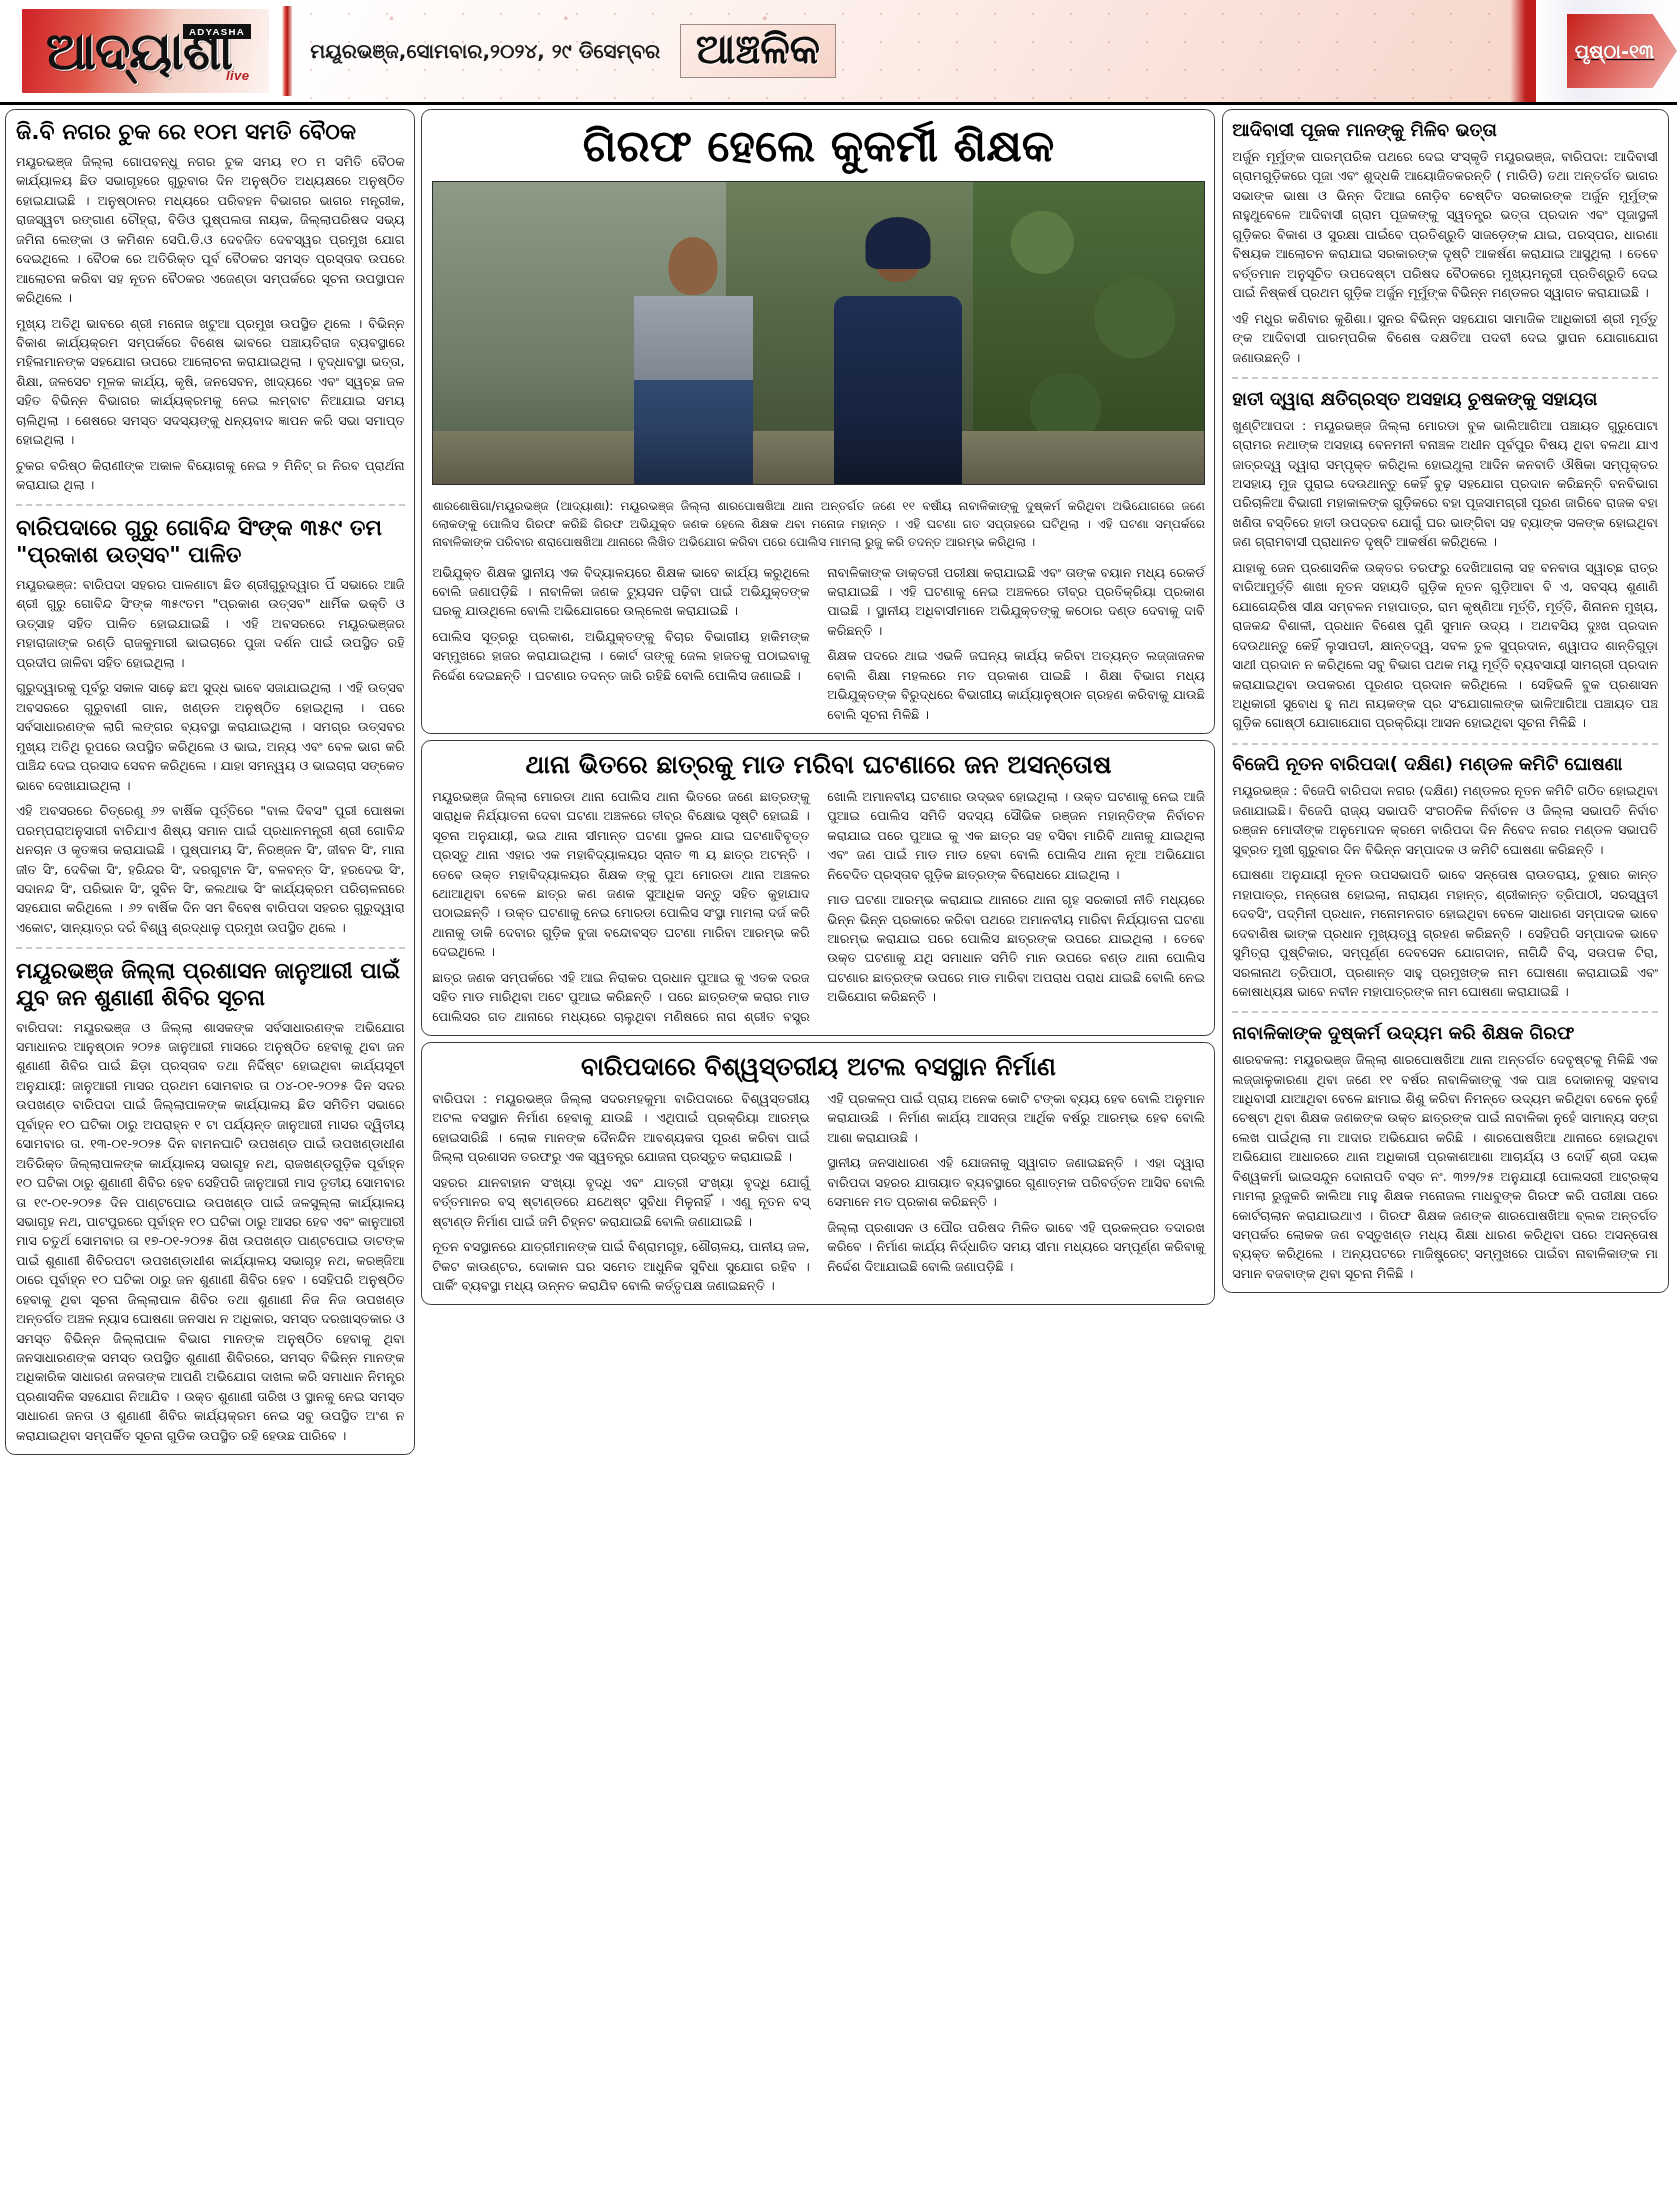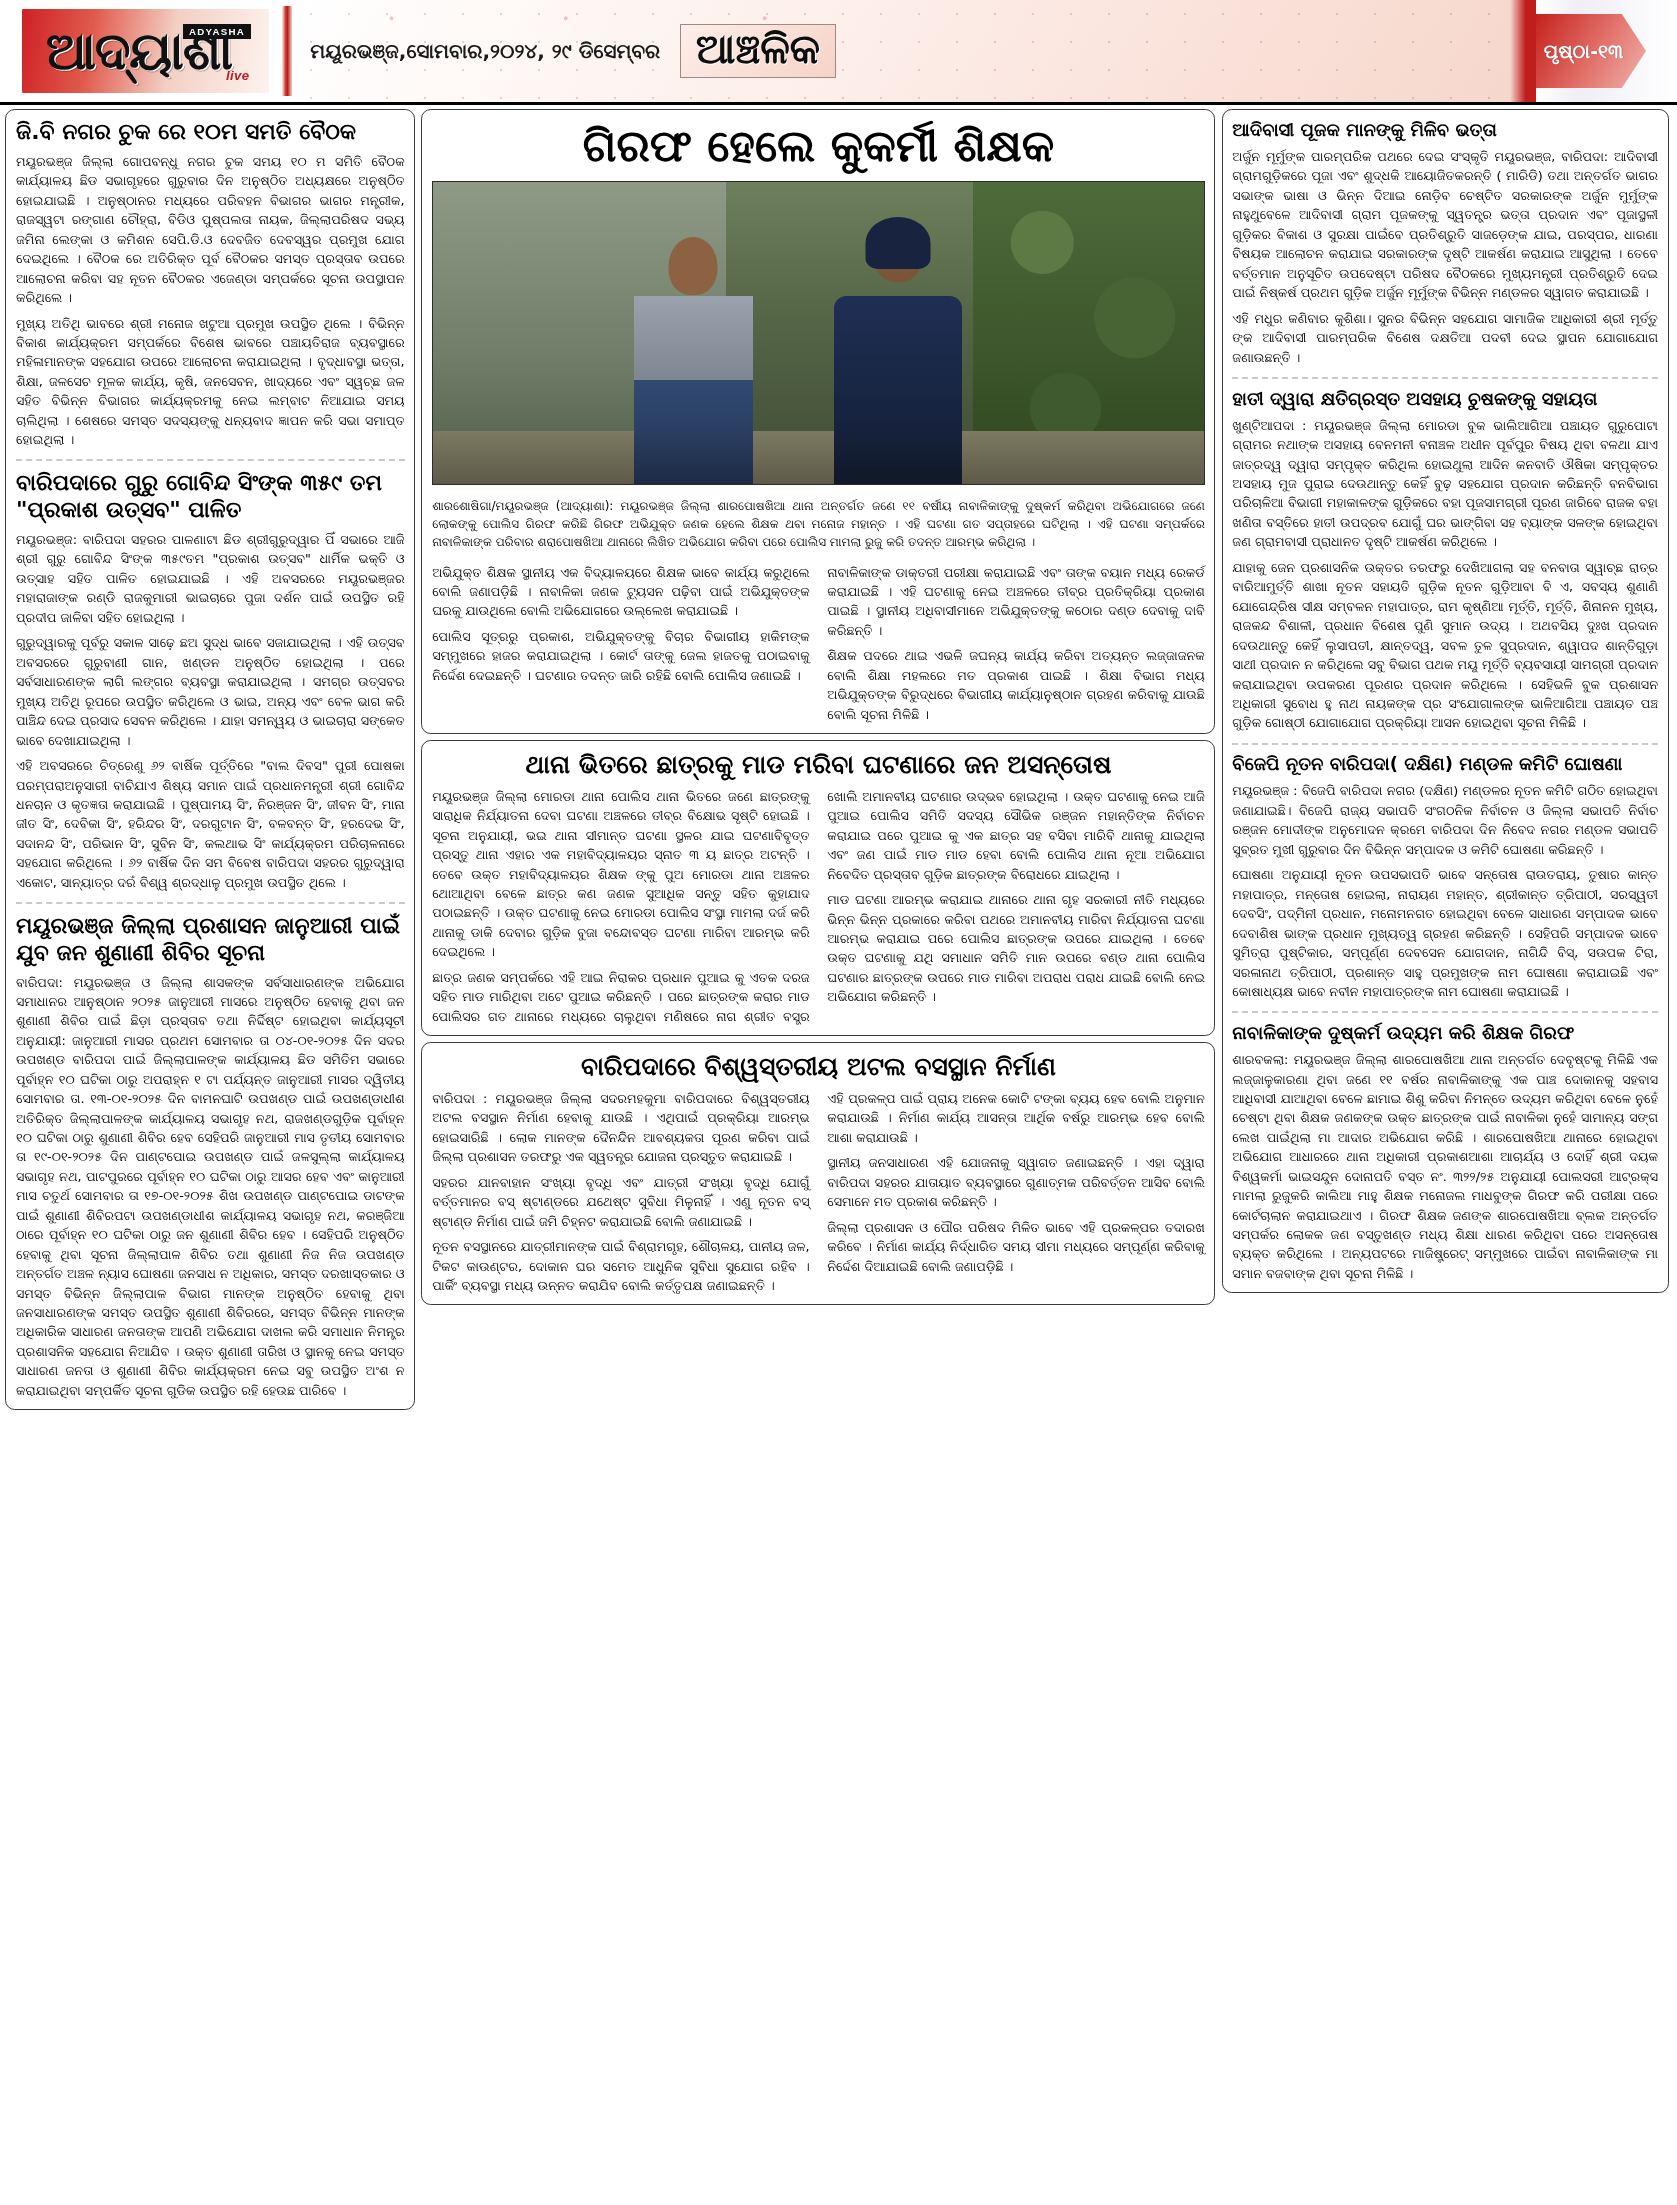--- a/index.html
+++ b/index.html
@@ -149,22 +149,23 @@
     position: relative;
     background: linear-gradient(180deg,#7fb7e2 0%, #aacfe9 40%, #d8cfa8 72%, #e7dcb4 100%);
     overflow: hidden;
   }
   .mast-page {
     width: 141px;
     min-width: 141px;
     position: relative;
     display: flex;
     align-items: center;
-    justify-content: flex-start;
+    justify-content: flex-end;
     background: linear-gradient(90deg, #ffffff 0%, #f0eef6 30%, #ffffff 100%);
+    text-decoration: underline;
   }
   .mast-page .hex {
     width: 110px;
     height: 74px;
     background: linear-gradient(120deg,#c5211c 0%, #e2726b 55%, #f0b4ae 100%);
     clip-path: polygon(0% 0%, 78% 0%, 100% 50%, 78% 100%, 0% 100%);
     display: flex;
     align-items: center;
     justify-content: center;
   }
@@ -354,20 +355,21 @@
   <div class="mast-rule"></div>
 
   <div class="content">
 
     <div class="col col-left">
 
       <div class="card">
         <div class="headline h-left">ଜି.ବି ନଗର ଚୁକ ରେ ୧୦ମ ସମତି ବୈଠକ</div>
         <p class="body-text">ମୟୂରଭଞ୍ଜ ଜିଲ୍ଲା ଗୋପବନ୍ଧୁ ନଗର ଚୁକ ସମୟ ୧୦ ମ ସମିତି ବୈଠକ କାର୍ଯ୍ୟାଳୟ ଛିଡ ସଭାଗୃହରେ ଗୁରୁବାର ଦିନ ଅନୁଷ୍ଠିତ ଅଧ୍ୟକ୍ଷରେ ଅନୁଷ୍ଠିତ ହୋଇଯାଇଛି । ଅନୁଷ୍ଠାନର ମଧ୍ୟରେ ପରିବହନ ବିଭାଗର ଭାଗର ମନ୍ତ୍ରୀକ, ରାଜସ୍ୱଟା ରଙ୍ଗାଣ ଚୌହ୍ରା, ବିଡିଓ ପୁଷ୍ପଲତା ନାୟକ, ଜିଲ୍ଲାପରିଷଦ ସଭ୍ୟ ଜମିନା ଲେଙ୍କା ଓ କମିଶନ ସେପି.ଡି.ଓ ଦେବଜିତ ଦେବସ୍ୱର ପ୍ରମୁଖ ଯୋଗ ଦେଇଥିଲେ । ବୈଠକ ରେ ଅତିରିକ୍ତ ପୂର୍ବ ବୈଠକର ସମସ୍ତ ପ୍ରସ୍ତାବ ଉପରେ ଆଲୋଚନା କରିବା ସହ ନୂତନ ବୈଠକର ଏଜେଣ୍ଡା ସମ୍ପର୍କରେ ସୂଚନା ଉପସ୍ଥାପନ କରିଥିଲେ ।</p>
         <p class="body-text">ମୁଖ୍ୟ ଅତିଥି ଭାବରେ ଶ୍ରୀ ମନୋଜ ଖଟୁଆ ପ୍ରମୁଖ ଉପସ୍ଥିତ ଥିଲେ । ବିଭିନ୍ନ ବିକାଶ କାର୍ଯ୍ୟକ୍ରମ ସମ୍ପର୍କରେ ବିଶେଷ ଭାବରେ ପଞ୍ଚାୟତିରାଜ ବ୍ୟବସ୍ଥାରେ ମହିଳାମାନଙ୍କ ସହଯୋଗ ଉପରେ ଆଲୋଚନା କରାଯାଇଥିଲା । ବୃଦ୍ଧାବସ୍ଥା ଭତ୍ତା, ଶିକ୍ଷା, ଜଳସେଚ ମୂଳକ କାର୍ଯ୍ୟ, କୃଷି, ଜନସେବନ, ଖାଦ୍ୟରେ ଏବଂ ସ୍ୱଚ୍ଛ ଜଳ ସହିତ ବିଭିନ୍ନ ବିଭାଗର କାର୍ଯ୍ୟକ୍ରମକୁ ନେଇ ଲମ୍ବାଟ ନିଆଯାଇ ସମୟ ଚାଲିଥିଲା । ଶେଷରେ ସମସ୍ତ ସଦସ୍ୟଙ୍କୁ ଧନ୍ୟବାଦ ଜ୍ଞାପନ କରି ସଭା ସମାପ୍ତ ହୋଇଥିଲା ।</p>
+        <p class="body-text">ଚୁକର ବରିଷ୍ଠ କିରାଣୀଙ୍କ ଅକାଳ ବିୟୋଗକୁ ନେଇ ୨ ମିନିଟ୍ ର ନିରବ ପ୍ରାର୍ଥନା କରାଯାଇ ଥିଲା ।</p>
         <hr class="dash-sep">
 
         <div class="headline h-left">ବାରିପଦାରେ ଗୁରୁ ଗୋବିନ୍ଦ ସିଂଙ୍କ ୩୫୯ ତମ "ପ୍ରକାଶ ଉତ୍ସବ" ପାଳିତ</div>
         <p class="body-text">ମୟୂରଭଞ୍ଜ: ବାରିପଦା ସହରର ପାଳଣାଟା ଛିଡ ଶ୍ରୀଗୁରୁଦ୍ୱାର ପିଁ ସଭାରେ ଆଜି ଶ୍ରୀ ଗୁରୁ ଗୋବିନ୍ଦ ସିଂଙ୍କ ୩୫୯ତମ "ପ୍ରକାଶ ଉତ୍ସବ" ଧାର୍ମିକ ଭକ୍ତି ଓ ଉତ୍ସାହ ସହିତ ପାଳିତ ହୋଇଯାଇଛି । ଏହି ଅବସରରେ ମୟୂରଭଞ୍ଜର ମହାରାଜାଙ୍କ ରଣ୍ଡି ରାଜକୁମାରୀ ଭାଇଚାରେ ପୁଜା ଦର୍ଶନ ପାଇଁ ଉପସ୍ଥିତ ରହି ପ୍ରଦୀପ ଜାଳିବା ସହିତ ହୋଇଥିଲା ।</p>
         <p class="body-text">ଗୁରୁଦ୍ୱାରକୁ ପୂର୍ବରୁ ସକାଳ ସାଢ଼େ ଛଅ ସୁଦ୍ଧ ଭାବେ ସଜାଯାଇଥିଲା । ଏହି ଉତ୍ସବ ଅବସରରେ ଗୁରୁବାଣୀ ଗାନ, ଖଣ୍ଡନ ଅନୁଷ୍ଠିତ ହୋଇଥିଲା । ପରେ ସର୍ବସାଧାରଣଙ୍କ ଲାଗି ଲଙ୍ଗର ବ୍ୟବସ୍ଥା କରାଯାଇଥିଲା । ସମଗ୍ର ଉତ୍ସବର ମୁଖ୍ୟ ଅତିଥି ରୂପରେ ଉପସ୍ଥିତ କରିଥିଲେ ଓ ଭାଇ, ଅନ୍ୟ ଏବଂ ବେଳ ଭାଗ କରି ପାଞ୍ଚିନ୍ଦ ଦେଇ ପ୍ରସାଦ ସେବନ କରିଥିଲେ । ଯାହା ସମନ୍ୱୟ ଓ ଭାଇଚାରା ସଙ୍କେତ ଭାବେ ଦେଖାଯାଇଥିଲା ।</p>
         <p class="body-text">ଏହି ଅବସରରେ ଚିତ୍ରେଣୁ ୬୨ ବାର୍ଷିକ ପୂର୍ତ୍ତିରେ "ବାଲ ଦିବସ" ପୁରୀ ପୋଷକା ପରମ୍ପରାଅନୁସାରୀ ବାଚିଯାଏ ଶିଷ୍ୟ ସମାନ ପାଇଁ ପ୍ରଧାନମନ୍ତ୍ରୀ ଶ୍ରୀ ଗୋବିନ୍ଦ ଧନଚାନ ଓ କୃତଜ୍ଞତା କରାଯାଇଛି । ପୁଷ୍ପାମୟ ସିଂ, ନିରଞ୍ଜନ ସିଂ, ଜୀବନ ସିଂ, ମାନା ଜୀତ ସିଂ, ଦେବିକା ସିଂ, ହରିନ୍ଦର ସିଂ, ଦରଗୁଟାନ ସିଂ, ବଳବନ୍ତ ସିଂ, ହରଦେଭ ସିଂ, ସଦାନନ୍ଦ ସିଂ, ପରିଭାନ ସିଂ, ସୁବିନ ସିଂ, କଲଥାଭ ସିଂ କାର୍ଯ୍ୟକ୍ରମ ପରିଚାଳନାରେ ସହଯୋଗ କରିଥିଲେ । ୬୨ ବାର୍ଷିକ ଦିନ ସମ ବିବେଷ ବାରିପଦା ସହରର ଗୁରୁଦ୍ୱାରା ଏକୋଟ, ସାନ୍ୟାତ୍ର ଦରଁ ବିଶ୍ୱ ଶ୍ରଦ୍ଧାଳୁ ପ୍ରମୁଖ ଉପସ୍ଥିତ ଥିଲେ ।</p>
         <hr class="dash-sep">
 
         <div class="headline h-left">ମୟୂରଭଞ୍ଜ ଜିଲ୍ଲା ପ୍ରଶାସନ ଜାନୁଆରୀ ପାଇଁ ଯୁବ ଜନ ଶୁଣାଣୀ ଶିବିର ସୂଚନା</div>
         <p class="body-text">ବାରିପଦା: ମୟୂରଭଞ୍ଜ ଓ ଜିଲ୍ଲା ଶାସକଙ୍କ ସର୍ବସାଧାରଣଙ୍କ ଅଭିଯୋଗ ସମାଧାନର ଆନୁଷ୍ଠାନ ୨୦୨୫ ଜାନୁଆରୀ ମାସରେ ଅନୁଷ୍ଠିତ ହେବାକୁ ଥିବା ଜନ ଶୁଣାଣୀ ଶିବିର ପାଇଁ ଛିଡ଼ା ପ୍ରସ୍ତାବ ତଥା ନିର୍ଦ୍ଦିଷ୍ଟ ହୋଇଥିବା କାର୍ଯ୍ୟସୂଚୀ ଅନୁଯାୟୀ: ଜାନୁଆରୀ ମାସର ପ୍ରଥମ ସୋମବାର ତା ୦୪-୦୧-୨୦୨୫ ଦିନ ସଦର ଉପଖଣ୍ଡ ବାରିପଦା ପାଇଁ ଜିଲ୍ଲାପାଳଙ୍କ କାର୍ଯ୍ୟାଳୟ ଛିଡ ସମିତିମ ସଭାରେ ପୂର୍ବାହ୍ନ ୧୦ ଘଟିକା ଠାରୁ ଅପରାହ୍ନ ୧ ଟା ପର୍ଯ୍ୟନ୍ତ ଜାନୁଆରୀ ମାସର ଦ୍ୱିତୀୟ ସୋମବାର ତା. ୧୩-୦୧-୨୦୨୫ ଦିନ ବାମନଘାଟି ଉପଖଣ୍ଡ ପାଇଁ ଉପଖଣ୍ଡାଧୀଶ ଅତିରିକ୍ତ ଜିଲ୍ଲାପାଳଙ୍କ କାର୍ଯ୍ୟାଳୟ ସଭାଗୃହ ନଥ, ରାଜଖଣ୍ଡଗୁଡ଼ିକ ପୂର୍ବାହ୍ନ ୧୦ ଘଟିକା ଠାରୁ ଶୁଣାଣୀ ଶିବିର ହେବ ସେହିପରି ଜାନୁଆରୀ ମାସ ତୃତୀୟ ସୋମବାର ତା ୧୯-୦୧-୨୦୨୫ ଦିନ ପାଣ୍ଟପୋଇ ଉପଖଣ୍ଡ ପାଇଁ ଜଳସୁଲ୍ଲା କାର୍ଯ୍ୟାଳୟ ସଭାଗୃହ ନଥ, ପାଟପୁରରେ ପୂର୍ବାହ୍ନ ୧୦ ଘଟିକା ଠାରୁ ଆସର ହେବ ଏବଂ କାନୁଆରୀ ମାସ ଚତୁର୍ଥ ସୋମବାର ତା ୧୭-୦୧-୨୦୨୫ ଶିଖ ଉପଖଣ୍ଡ ପାଣ୍ଟପୋଇ ଡାଟଙ୍କ ପାଇଁ ଶୁଣାଣୀ ଶିବିରପଟା ଉପଖଣ୍ଡାଧୀଶ କାର୍ଯ୍ୟାଳୟ ସଭାଗୃହ ନଥ, କରଞ୍ଜିଆ ଠାରେ ପୂର୍ବାହ୍ନ ୧୦ ଘଟିକା ଠାରୁ ଜନ ଶୁଣାଣୀ ଶିବିର ହେବ । ସେହିପରି ଅନୁଷ୍ଠିତ ହେବାକୁ ଥିବା ସୂଚନା ଜିଲ୍ଲାପାଳ ଶିବିର ତଥା ଶୁଣାଣୀ ନିଜ ନିଜ ଉପଖଣ୍ଡ ଅନ୍ତର୍ଗତ ଅଞ୍ଚଳ ନ୍ୟାସ ଘୋଷଣା ଜନସାଧ ନ ଅଧିକାର, ସମସ୍ତ ଦରଖାସ୍ତକାର ଓ ସମସ୍ତ ବିଭିନ୍ନ ଜିଲ୍ଲାପାଳ ବିଭାଗ ମାନଙ୍କ ଅନୁଷ୍ଠିତ ହେବାକୁ ଥିବା ଜନସାଧାରଣଙ୍କ ସମସ୍ତ ଉପସ୍ଥିତ ଶୁଣାଣୀ ଶିବିରରେ, ସମସ୍ତ ବିଭିନ୍ନ ମାନଙ୍କ ଅଧିକାରିକ ସାଧାରଣ ଜନତାଙ୍କ ଆପଣି ଅଭିଯୋଗ ଦାଖଲ କରି ସମାଧାନ ନିମନ୍ତ୍ର ପ୍ରଶାସନିକ ସହଯୋଗ ନିଆଯିବ । ଉକ୍ତ ଶୁଣାଣୀ ତାରିଖ ଓ ସ୍ଥାନକୁ ନେଇ ସମସ୍ତ ସାଧାରଣ ଜନତା ଓ ଶୁଣାଣୀ ଶିବିର କାର୍ଯ୍ୟକ୍ରମ ନେଇ ସବୁ ଉପସ୍ଥିତ ଅଂଶ ନ କରାଯାଇଥିବା ସମ୍ପର୍କିତ ସୂଚନା ଗୁଡିକ ଉପସ୍ଥିତ ରହି ହେଉଛ ପାରିବେ ।</p>

